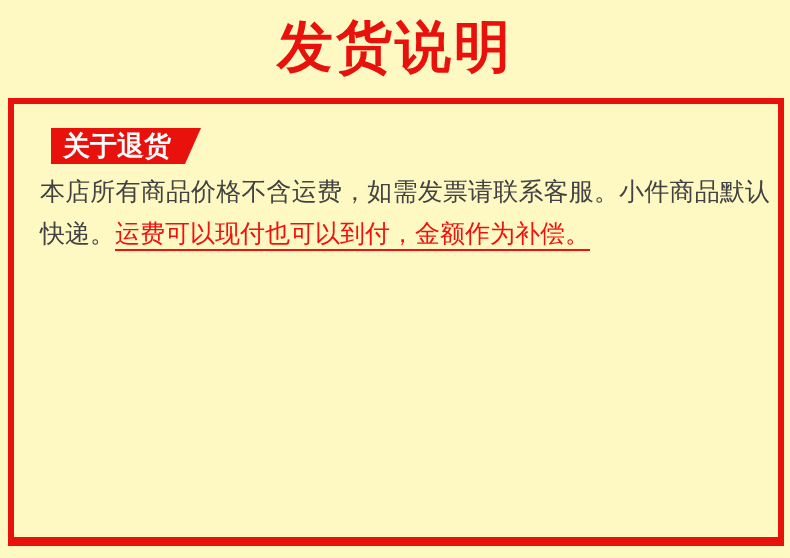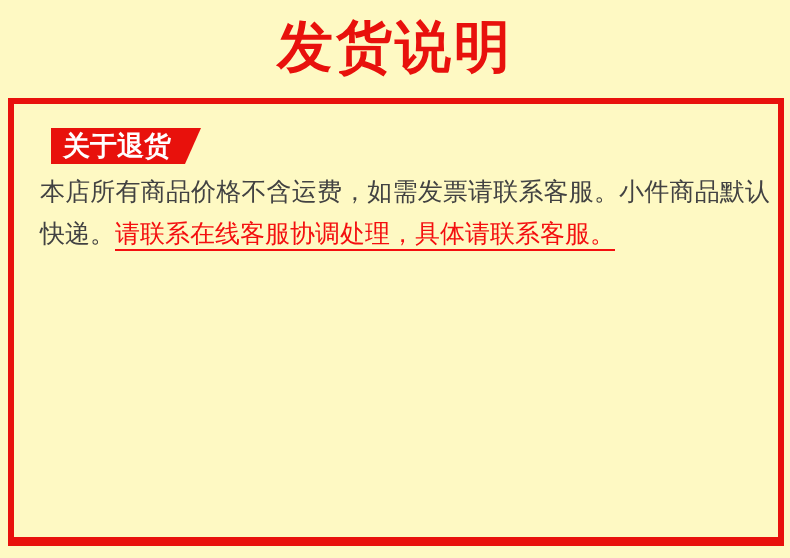--- a/index.html
+++ b/index.html
@@ -72,20 +72,20 @@
 <body>
 
 <div class="page">
 
   <h1 class="page-title">发货说明</h1>
 
   <div class="notice-box">
 
     <div class="section">
       <div class="section-label">关于退货</div>
-      <p class="section-body"><span class="seg-normal">本店所有商品价格不含运费，如需发票请联系客服。小件商品默认快递。</span><span class="em-red">请联系在线客服协调处理，具体请联系客服。</span></p>
+      <p class="section-body"><span class="seg-normal">本店所有商品价格不含运费，如需发票请联系客服。小件商品默认快递。</span><span class="em-red">运费可以现付也可以到付，金额作为补偿。</span></p>
     </div>
 
     <div class="section">
     </div>
 
   </div>
 </div>
 
 </body></html>

